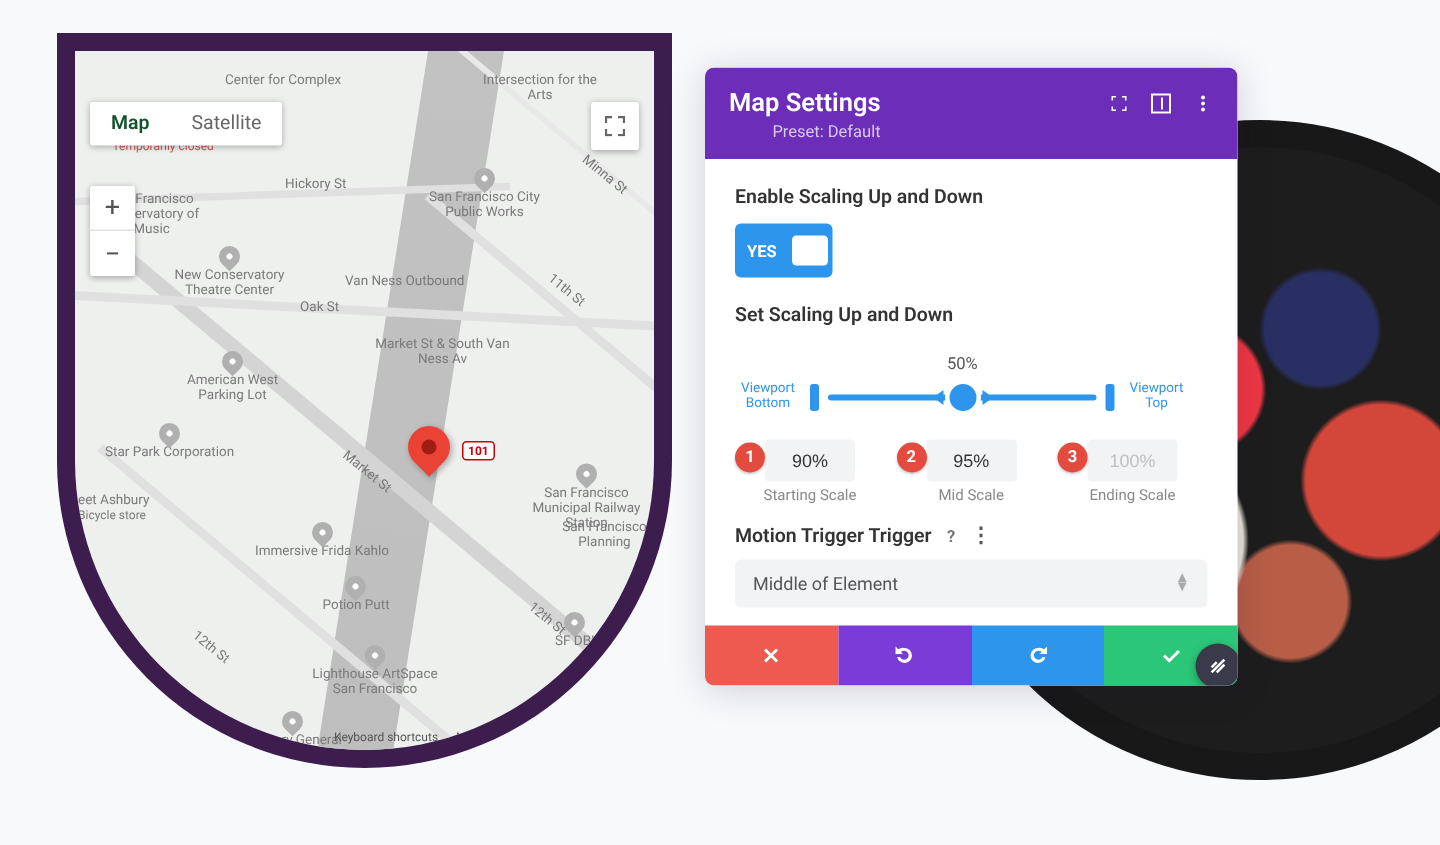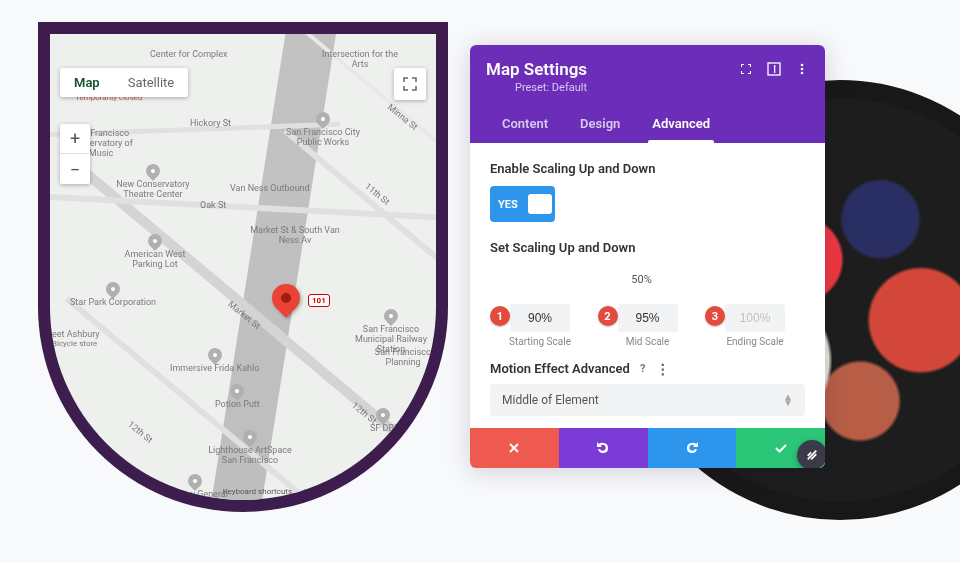--- a/index.html
+++ b/index.html
@@ -354,38 +354,44 @@
           </span>
         <span>
             <svg viewBox="0 0 14 14">
               <circle cx="7" cy="3" r="1.3"></circle>
               <circle cx="7" cy="7" r="1.3"></circle>
               <circle cx="7" cy="11" r="1.3"></circle>
             </svg>
           </span>
       </div>
     </div>
-    <div class="tabs">
-      <div class="tab">Content</div>
-      <div class="tab">Design</div>
-      <div class="tab active">Advanced</div>
-    </div>
   </div>
 
   <div class="panel-body">
     <div class="section-label">Enable Scaling Up and Down</div>
     <div class="toggle-yes">
       <span>YES</span>
       <span class="knob"></span>
     </div>
 
     <div class="section-label">Set Scaling Up and Down</div>
 
     <div class="slider-wrap">
       <div class="slider-caption">50%</div>
+      <div class="slider-row">
+        <div class="slider-end">Viewport Bottom</div>
+        <div class="slider-end-handle"></div>
+        <div class="slider-track">
+          <div class="slider-arrow left"></div>
+          <div class="slider-thumb"></div>
+          <div class="slider-arrow right"></div>
+        </div>
+        <div class="slider-end-handle"></div>
+        <div class="slider-end">Viewport Top</div>
+      </div>
     </div>
 
     <div class="scale-row">
       <div class="scale-item">
         <div class="scale-badge">1</div>
         <input class="scale-input" value="90%" style="">
         <div class="scale-sub">Starting Scale</div>
       </div>
       <div class="scale-item">
         <div class="scale-badge">2</div>
@@ -393,21 +399,21 @@
         <div class="scale-sub">Mid Scale</div>
       </div>
       <div class="scale-item">
         <div class="scale-badge">3</div>
         <input class="scale-input" value="100%" style="">
         <div class="scale-sub">Ending Scale</div>
       </div>
     </div>
 
     <div class="trigger-label">
-      <span>Motion Effect Advanced</span>
+      <span>Motion Trigger Trigger</span>
       <span class="help-q">?</span>
       <span class="vdots">⋮</span>
     </div>
     <div class="select-box">
       <span>Middle of Element</span>
       <span class="select-caret">▲<br>▼</span>
     </div>
   </div>
 
   <div class="panel-footer">

